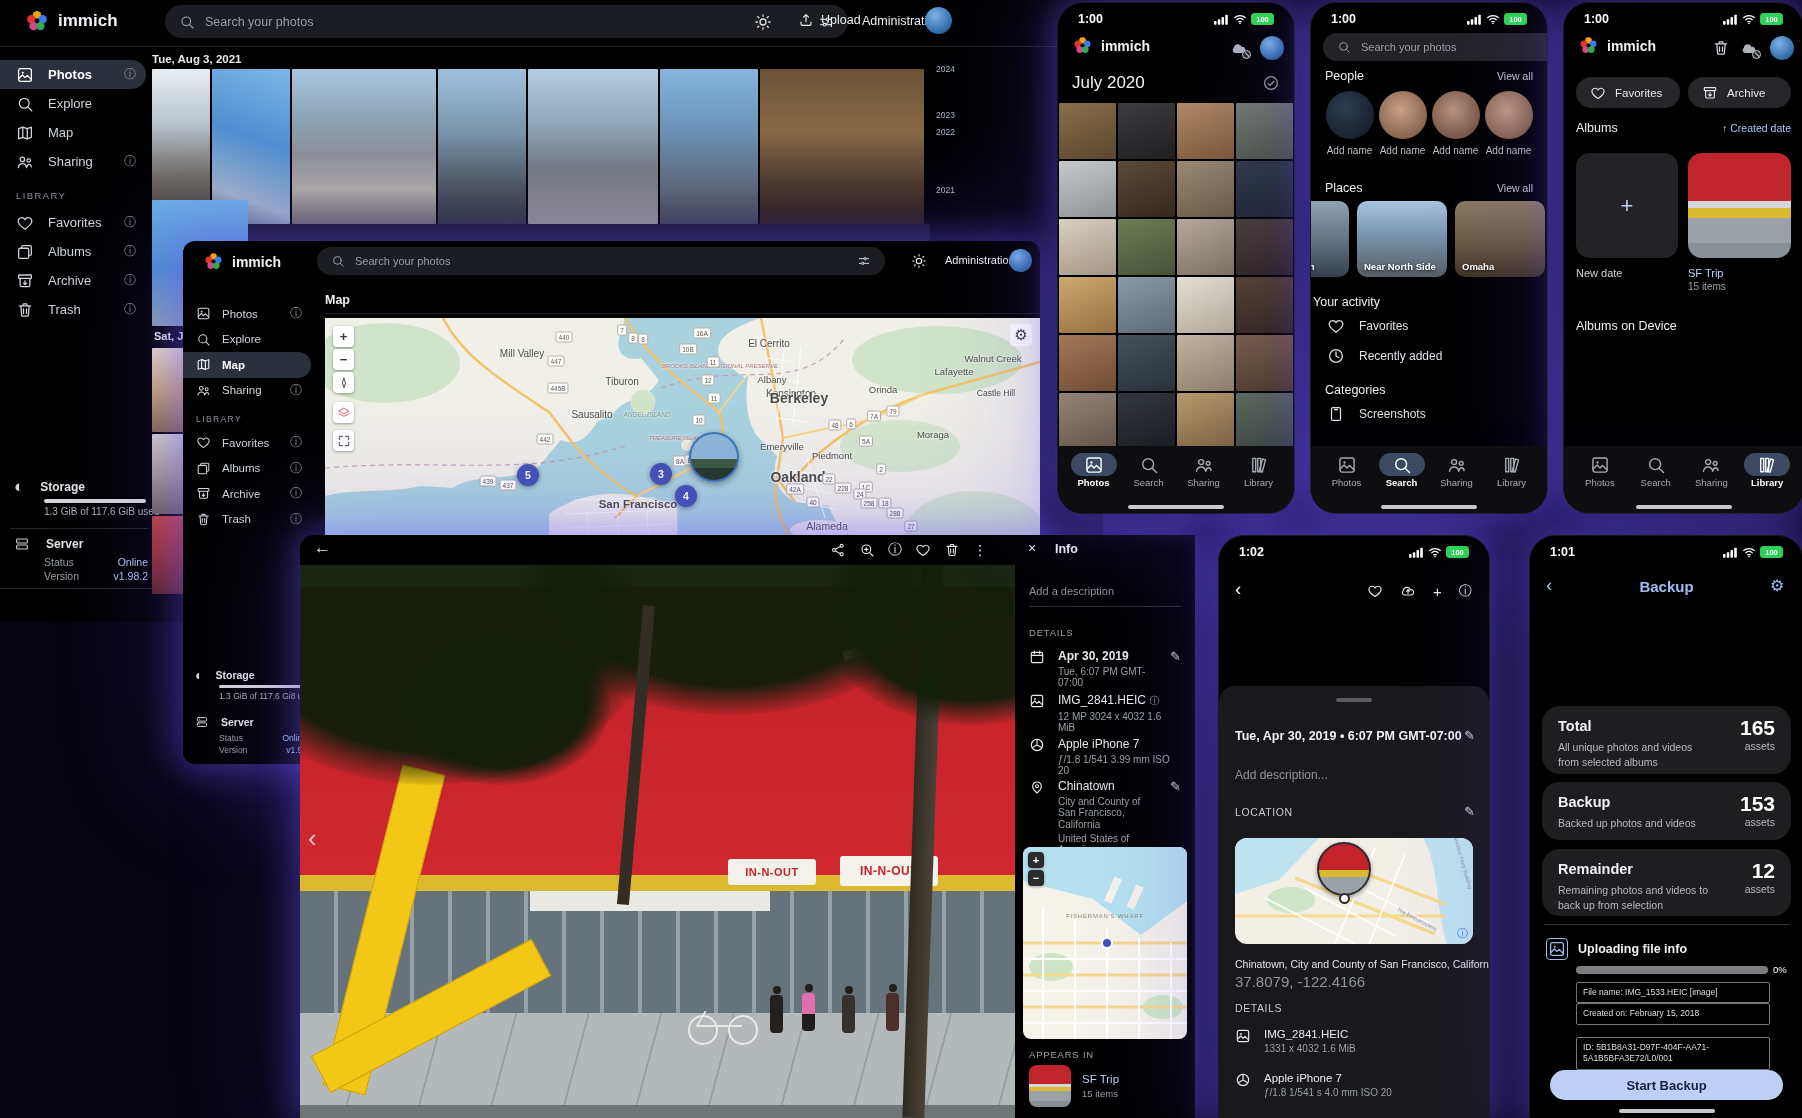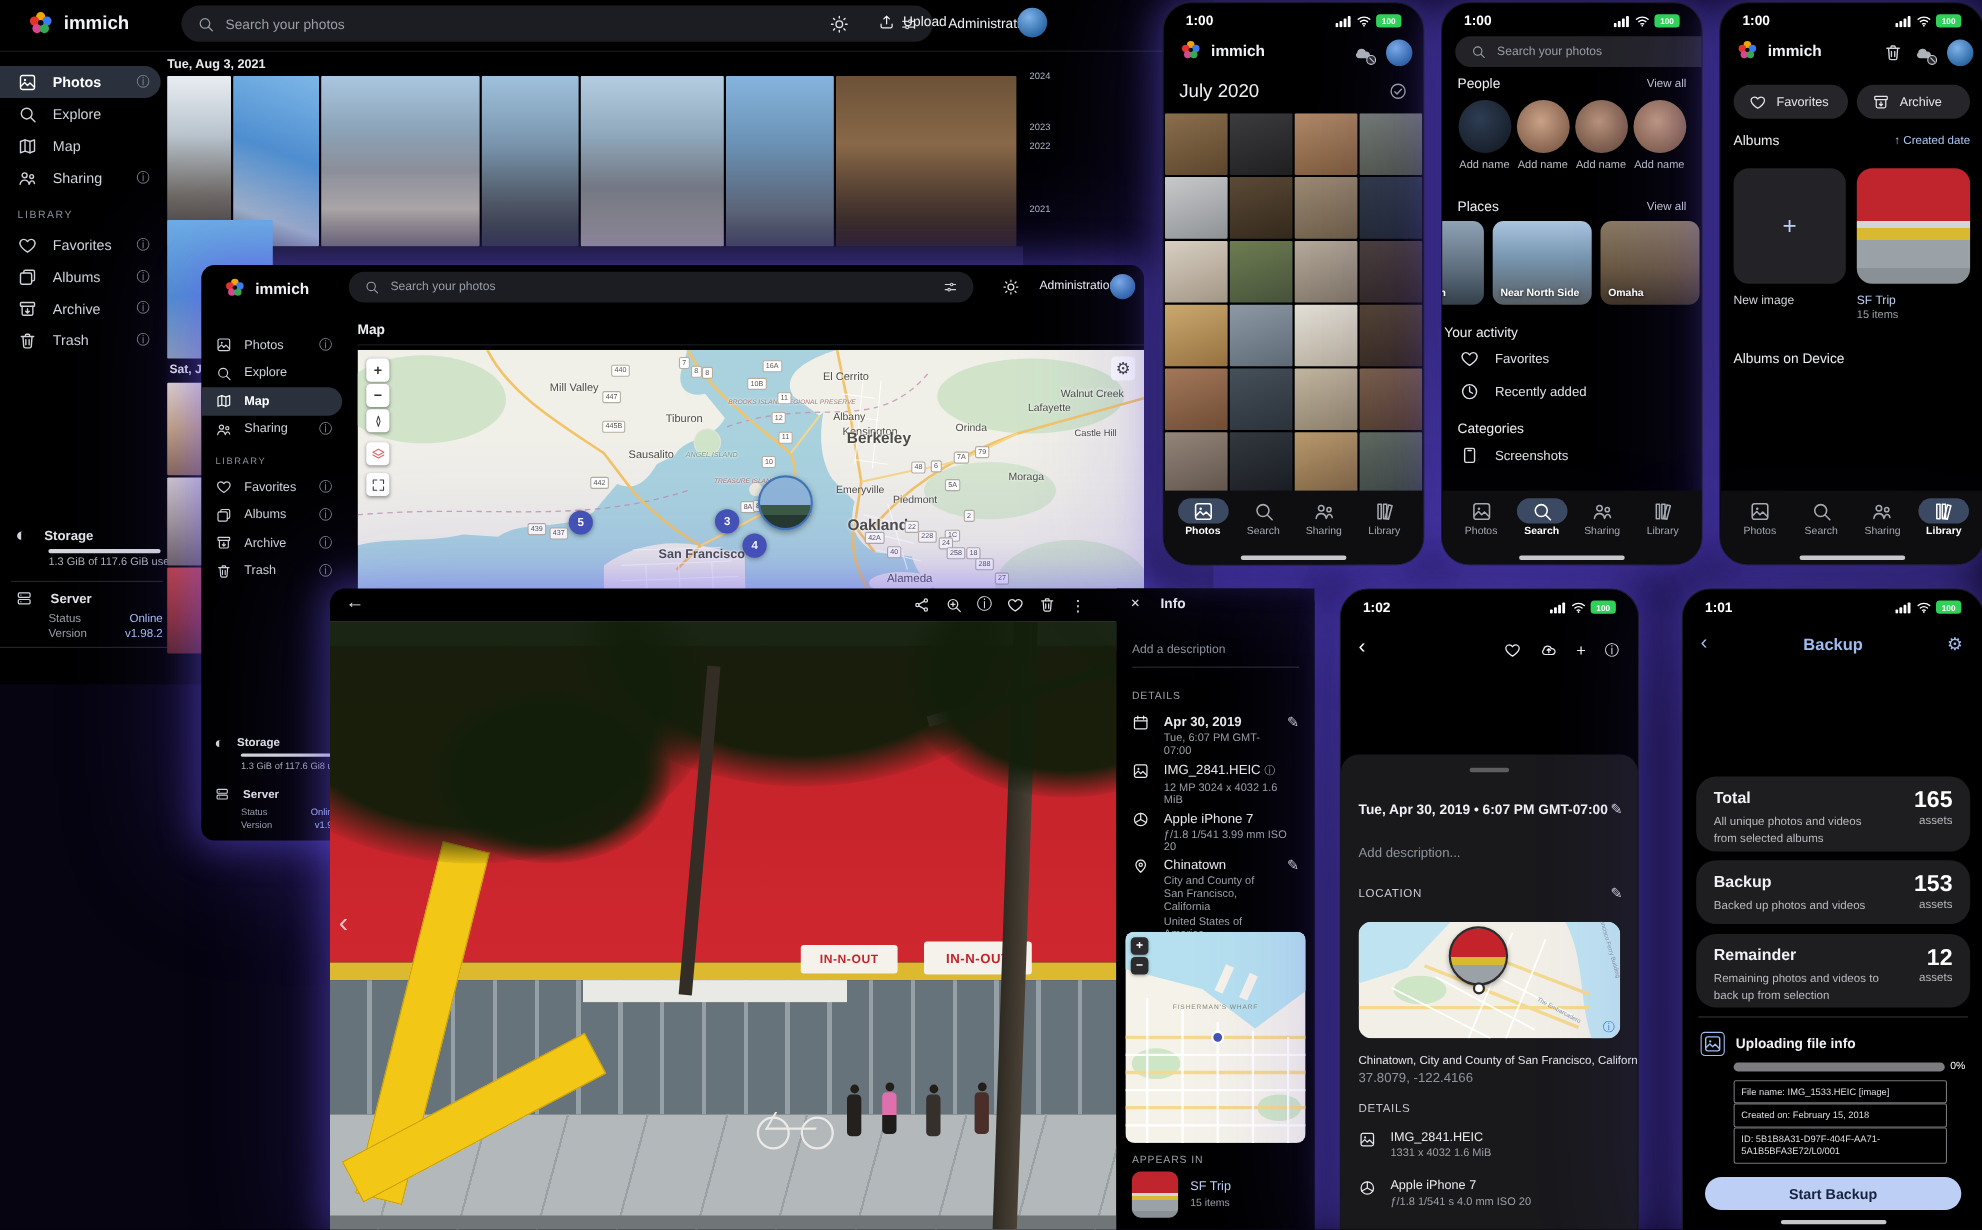--- a/index.html
+++ b/index.html
@@ -1024,21 +1024,21 @@
           </svg>
         </span>
       <span>Archive</span>
     </div>
     <div class="abs row" style="left:12px;top:118px;right:12px">
       <span style="font-size:12.5px;color:#eceef2">Albums</span>
       <span style="margin-left:auto;font-size:10.5px;color:#a9c7f2">↑ <span>Created date</span></span>
     </div>
     <div class="abs" style="left:12px;top:150px;width:102px;height:105px;background:#232327;border-radius:14px;display:flex;align-items:center;justify-content:center;font-size:22px;color:#becff5">+</div>
     <div class="abs sftrip" style="left:124px;top:150px;width:103px;height:105px;border-radius:14px"></div>
-    <div class="abs" style="left:12px;top:264px;font-size:11px;color:#d2d4d9">New image</div>
+    <div class="abs" style="left:12px;top:264px;font-size:11px;color:#d2d4d9">New date</div>
     <div class="abs" style="left:124px;top:264px;font-size:11px;color:#bcd0f5">SF Trip</div>
     <div class="abs" style="left:124px;top:278px;font-size:10px;color:#9aa0a8">15 items</div>
     <div class="abs" style="left:12px;top:316px;font-size:12.5px;color:#eceef2">Albums on Device</div>
     <div class="tabbar" id="cTabs">
         <div class="tab">
           <span class="tpill">
             <span class="ic t">
               <svg viewBox="0 0 24 24" fill="none" stroke="currentColor" stroke-width="1.7" stroke-linecap="round" stroke-linejoin="round">
                 <rect x="3.5" y="3.5" width="17" height="17" rx="2.5"></rect>
                 <circle cx="9" cy="9" r="1.4" fill="currentColor" stroke="none"></circle>
@@ -1151,21 +1151,21 @@
               <path d="M30,60 L120,106 M70,50 L160,98 M110,42 L196,86 M140,10 L100,106 M170,16 L134,106"></path>
             </g>
         </svg>
         <span class="abs" style="right:2px;top:48px;font-size:5.5px;color:#8a95a3;transform:rotate(74deg);transform-origin:right;white-space:nowrap">San Francisco Ferry Building</span>
         <span class="abs" style="right:34px;bottom:22px;font-size:5.5px;color:#8a95a3;transform:rotate(28deg);white-space:nowrap">The Embarcadero</span>
         <div class="abs" style="left:82px;top:4px;width:50px;height:50px;border-radius:50%;border:2px solid #2c2c2e;background:linear-gradient(180deg,#c5232b 0 52%,#d9b92f 52% 66%,#9aa2a7 66% 100%);box-shadow:0 2px 5px rgba(0,0,0,.35)"></div>
         <div class="abs" style="left:104px;top:55px;width:7px;height:7px;border-radius:50%;border:2px solid #2c2c2e;background:#fff"></div>
         <span class="abs" style="right:5px;bottom:3px;font-size:11px;color:#3478f6">ⓘ</span>
       </div>
       <div class="abs" style="left:16px;top:272px;width:240px;font-size:10.5px;color:#e4e6ea;white-space:nowrap">Chinatown, City and County of San Francisco, California</div>
-      <div class="abs" style="left:16px;top:287px;font-size:12px;color:#8f949c">37.8079, -122.4166</div>
+      <div class="abs" style="left:16px;top:287px;font-size:15px;color:#8f949c">37.8079, -122.4166</div>
       <div class="abs" style="left:16px;top:316px;font-size:10.5px;letter-spacing:.6px;color:#c9cbd1">DETAILS</div>
       <div class="irow" style="left:16px;top:342px;width:238px">
         <span class="ic s16">
             <svg viewBox="0 0 24 24" fill="none" stroke="currentColor" stroke-width="1.7" stroke-linecap="round" stroke-linejoin="round">
               <rect x="3.5" y="3.5" width="17" height="17" rx="2.5"></rect>
               <circle cx="9" cy="9" r="1.4" fill="currentColor" stroke="none"></circle>
               <path d="M4 16.5l4.5-4.5 3.5 3.5 3-3 5 5"></path>
             </svg>
           </span>
         <div>
@@ -1252,21 +1252,21 @@
             <path d="M4 16.5l4.5-4.5 3.5 3.5 3-3 5 5"></path>
           </svg>
         </span>
       <span style="font-size:12.5px;font-weight:bold;color:#f0f1f4">Uploading file info</span>
     </div>
     <div class="abs" style="left:46px;top:430px;width:192px;height:8px;border-radius:4px;background:#7c7c81"></div>
     <div class="abs" style="left:243px;top:428px;font-size:9.5px;color:#fff">0%</div>
     <div class="abs" id="eRows" style="left:46px;top:446px;width:194px">
         <div class="uprow" style="margin-bottom: 0px;">File name: IMG_1533.HEIC [image]</div>
         <div class="uprow" style="margin-bottom: 0px;">Created on: February 15, 2018</div>
-        <div class="uprow" style="margin-bottom: 0px;">ID: 5B1B8A31-D97F-404F-AA71-5A1B5BFA3E72/L0/001</div>
+        <div class="uprow" style="margin-bottom: 0px; margin-top: 12px;">ID: 5B1B8A31-D97F-404F-AA71-5A1B5BFA3E72/L0/001</div>
       </div>
     <div class="abs" style="left:20px;top:534px;width:233px;height:30px;border-radius:17px;background:#becff5;color:#15233f;font-size:13px;font-weight:bold;display:flex;align-items:center;justify-content:center">
         <span>Start Backup</span>
       </div>
     <div class="homebar" style="bottom:6px"></div>
   </div>
 
 </div>
 
 </body></html>

